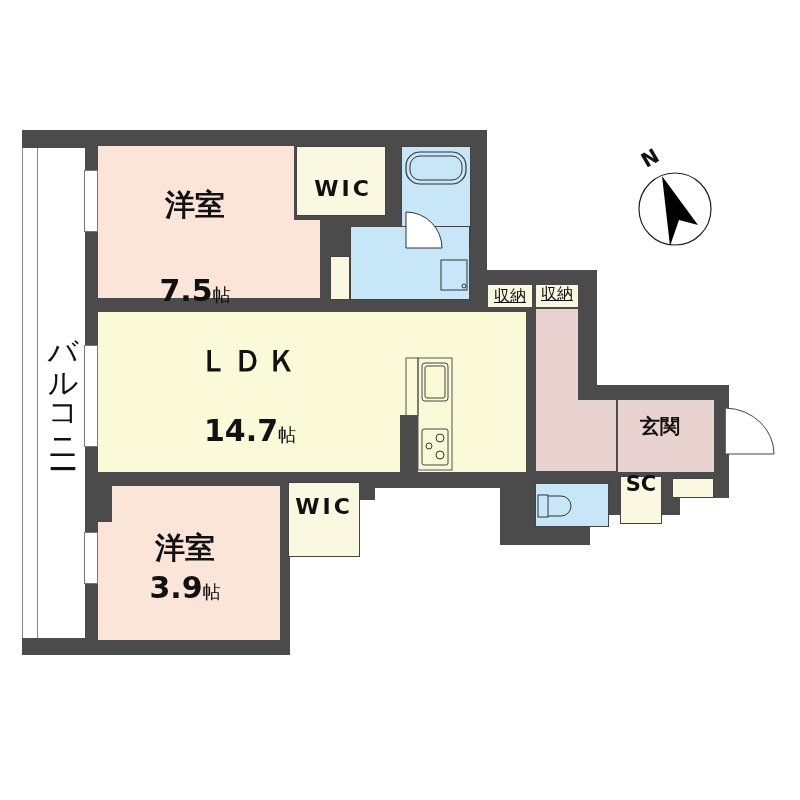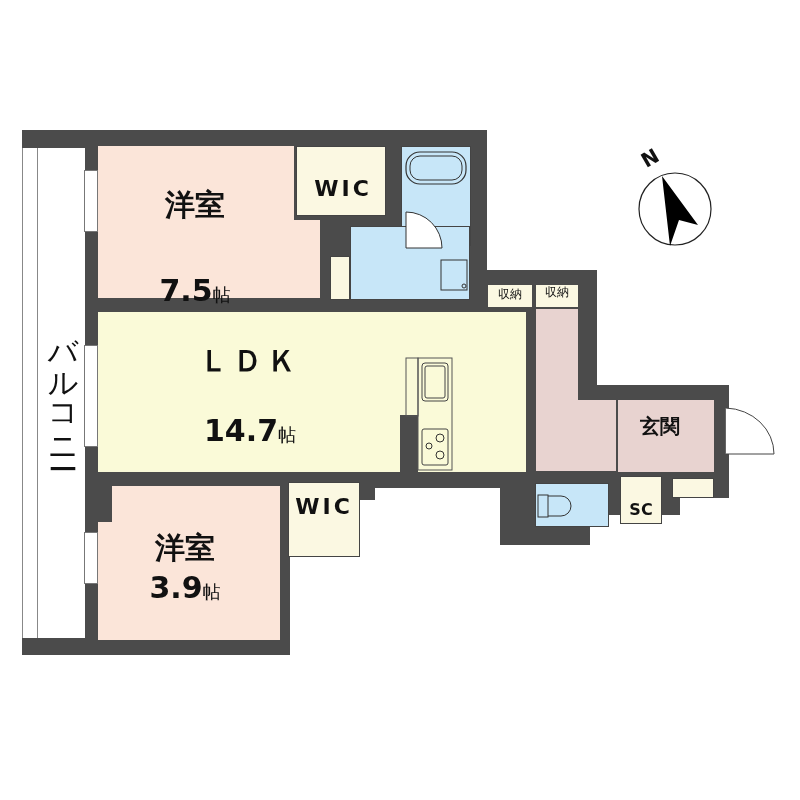--- a/index.html
+++ b/index.html
@@ -3,21 +3,21 @@
 <meta charset="utf-8">
 <style>
   html, body { margin:0; padding:0; background:#ffffff; }
   body { width:800px; height:800px; position:relative; overflow:hidden; font-family:"DejaVu Sans", sans-serif; }
   .abs { position:absolute; }
   .wall { position:absolute; background:#4b4b4b; }
   .room { position:absolute; }
   .lbl { position:absolute; color:#111; text-align:center; line-height:1; white-space:nowrap; }
   .big { font-size:30px;font-weight:bold; }
   .mid { font-size:22px; font-weight:bold; }
-  .sm { font-size:12px; }
+  .sm { font-size:16px;text-decoration:underline; }
   .tatami { font-size:18px; }
   .win { position:absolute; background:#fff; border:1px solid #777; box-sizing:border-box; }
   svg { position:absolute; overflow:visible; }
 </style>
 </head>
 <body>
 
 <div class="wall" style="left:22px;top:130px;width:465px;height:525px;"></div>
 <div class="wall" style="left:487px;top:270px;width:110px;height:275px;"></div>
 <div class="wall" style="left:597px;top:385px;width:132px;height:130px;"></div>
@@ -100,21 +100,21 @@
   <path d="M10 2 A50 46 0 0 1 58 48 L10 48" fill="#fff" stroke="#444" stroke-width="1"></path>
 </svg>
 
 <div class="room" style="left:535px;top:483px;width:74px;height:44px;background:#c7e6f8;border:1px solid #444;box-sizing:border-box;"></div>
 <svg style="left:537px;top:492px;" width="40" height="30">
   <rect x="1" y="3" width="10" height="22" fill="none" stroke="#333"></rect>
   <path d="M11 4 L24 4 A10 10 0 0 1 24 24 L11 24" fill="none" stroke="#333"></path>
 </svg>
 
 <div class="room" style="left:620px;top:476px;width:42px;height:48px;background:#fbf8e2;border:1px solid #444;box-sizing:border-box;"></div>
-<div class="lbl mid" style="left:620px;top:502px;width:42px;font-size:16px;">SC</div>
+<div class="lbl mid" style="left:620px;top:474px;width:42px;font-size:21px;">SC</div>
 <div class="room" style="left:672px;top:478px;width:42px;height:20px;background:#fbf8e2;border:1px solid #444;box-sizing:border-box;"></div>
 
 <div class="win" style="left:84px;top:170px;width:14px;height:62px;"></div>
 <div class="win" style="left:84px;top:345px;width:14px;height:102px;"></div>
 <div class="win" style="left:84px;top:532px;width:14px;height:52px;"></div>
 
 <div class="lbl" style="left:638px;top:148px;width:24px;font-size:20px;font-weight:bold;transform:rotate(-30deg);">N</div>
 <svg style="left:636px;top:170px;" width="78" height="78">
   <circle cx="39" cy="39" r="36" fill="#fff" stroke="#222" stroke-width="1.2"></circle>
   <path d="M26 6 L62 55 L43 50 L34 76 Z" fill="#000"></path>

